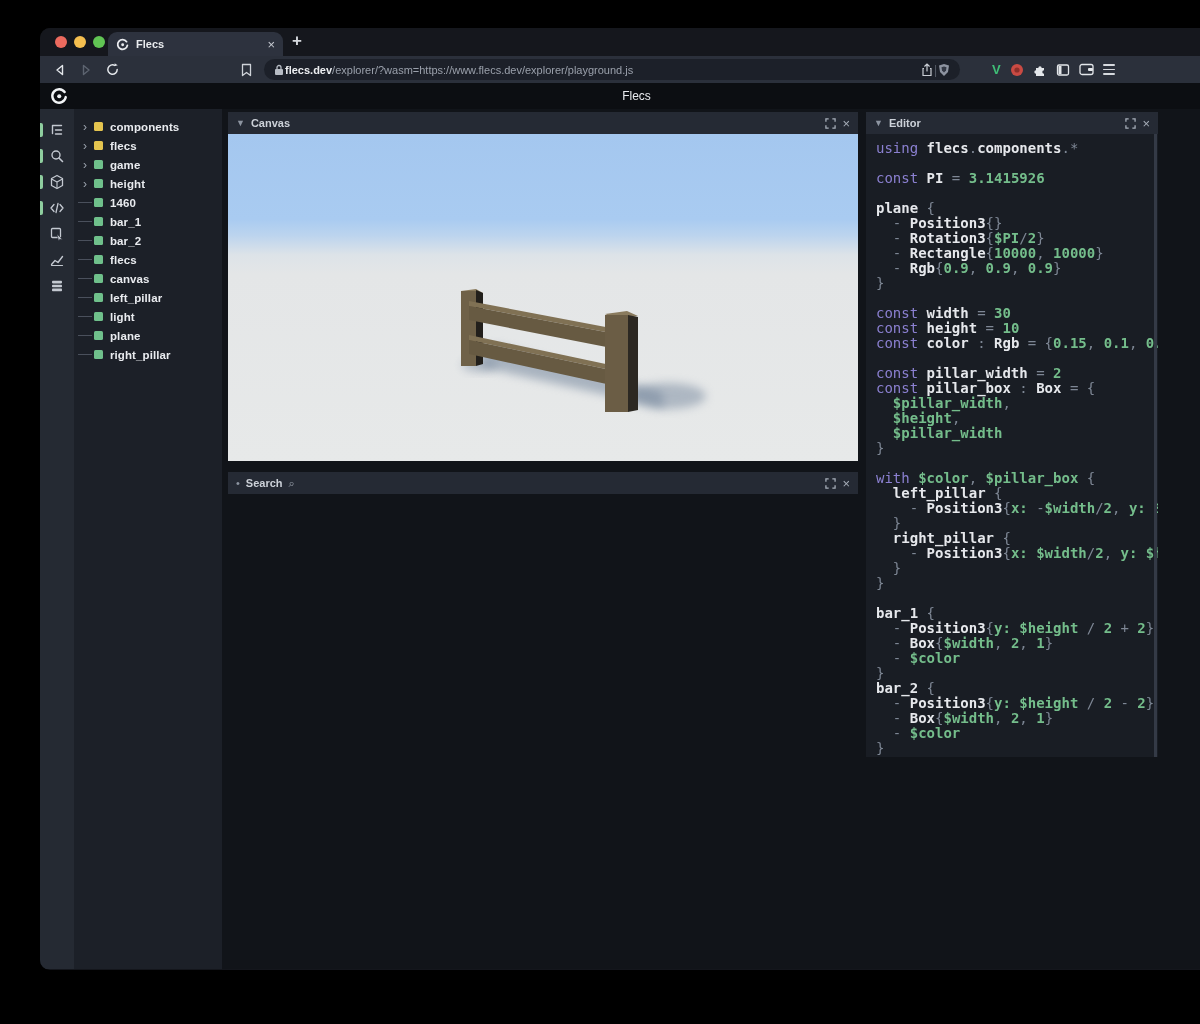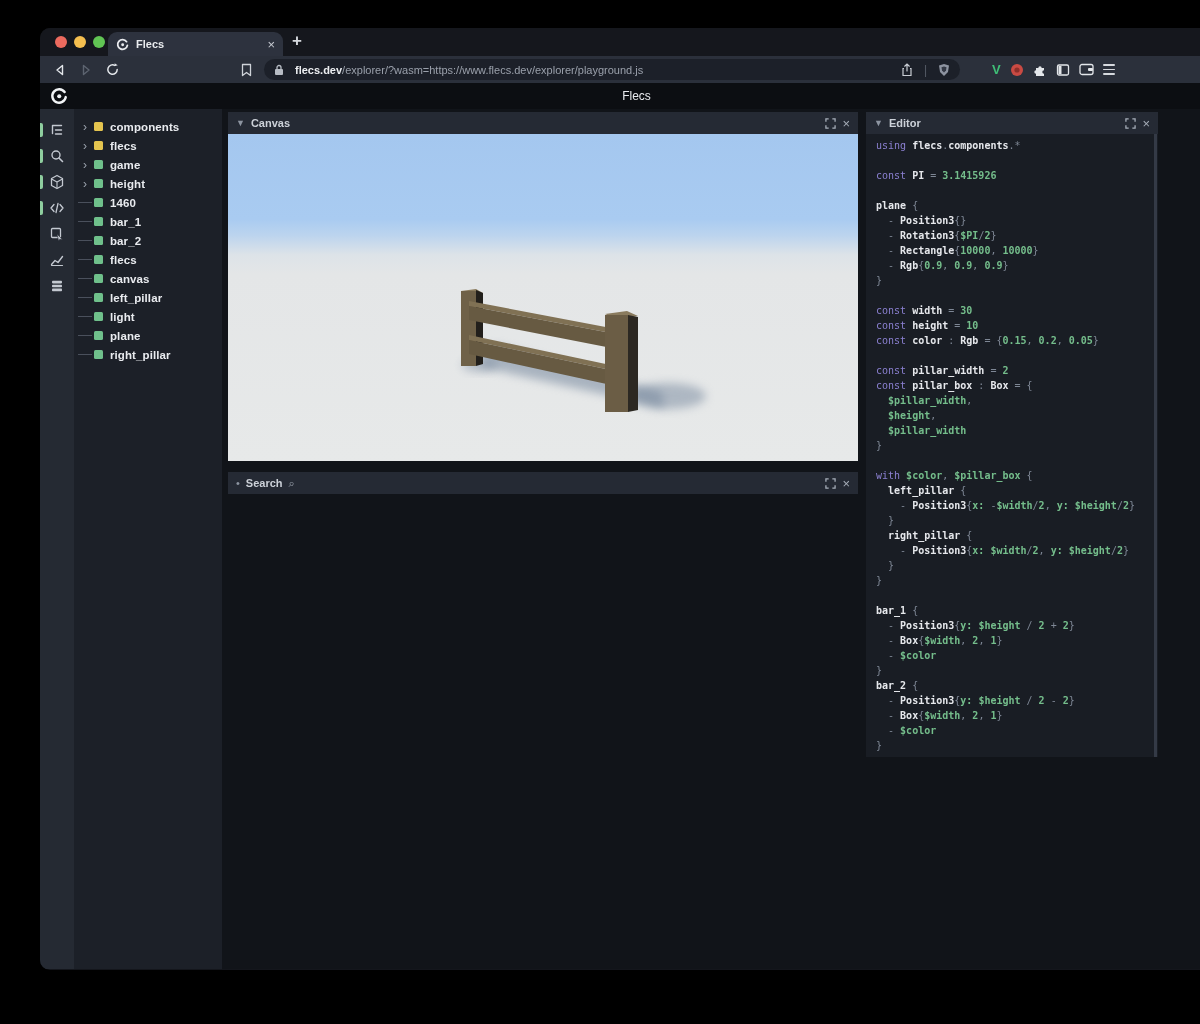--- a/index.html
+++ b/index.html
@@ -17,21 +17,21 @@
   .tab { position:absolute; left:68px; top:4px; width:175px; height:24px;
          background:#2d323e; border-radius:9px 9px 0 0; display:flex; align-items:center;
          padding:0 8px; gap:7px; }
   .tab-title { color:#e9ebee; font-size:11px; font-weight:bold; flex:1; }
   .tab-close { color:#c7cbd2; font-size:13px; line-height:1; cursor:default; }
   .newtab { position:absolute; left:252px; top:3px; color:#d6d9de; font-size:17px; font-weight:bold; }
 
   .navbar { height:27px; background:#2b303b; display:flex; align-items:center; padding:0 10px; gap:6px; }
   .nav-ic { width:20px; height:20px; display:flex; align-items:center; justify-content:center; }
   .urlbar { flex:0 0 696px; margin-left:96px; height:21px; background:#1c2029; border-radius:11px;
-            display:flex; align-items:center; padding:1px 10px; gap:11px; }
+            display:flex; align-items:center; padding:1px 10px; gap:1px; }
   .url-text { font-size:11px; white-space:nowrap; overflow:hidden; flex:1; }
   .url-domain { color:#eceef1; font-weight:bold; }
   .url-path { color:#9aa0ab; }
   .url-div { color:#555b66; font-size:12px; }
   .ext-icons { display:flex; align-items:center; gap:9px; margin-left:26px; }
   .vlabel { color:#3fbf77; font-weight:bold; font-size:13px; }
   .hamburger { display:flex; flex-direction:column; gap:2.5px; }
   .hamburger span { display:block; width:12px; height:1.8px; background:#d6d9de; border-radius:1px; }
 
   
@@ -63,21 +63,21 @@
   .ph-spacer { flex:1; }
   .ph-x { color:#a7aeb9; font-size:13px; line-height:1; }
   .mag { color:#9aa1ac; font-size:11px; }
 
   #canvas-panel { left:6px; top:3px; width:630px; }
   .canvas-body { width:630px; height:327px; }
   #search-panel { left:6px; top:363px; width:630px; }
   #editor-panel { left:644px; top:3px; width:292px; }
   .editor-body { position:relative; width:292px; height:623px; background:#191d24; overflow:hidden; }
   .editor-scrollbar { position:absolute; right:1px; top:0; width:3px; height:100%; background:#343a46; }
-  .code { padding:6px 0 0 10px; font-family:"DejaVu Sans Mono", monospace; font-size:10px; }
+  .code { padding:6px 0 0 10px; font-family:"DejaVu Sans Mono", monospace; font-size:14px; }
   .code-line { height:15px; white-space:pre; }
   .tok-k { color:#8b80d1; }
   .tok-i { color:#e6e8ec; font-weight:bold; }
   .tok-n { color:#74bd8b; font-weight:bold; }
   .tok-p { color:#7e8795; }
 
   svg.ic { display:block; }
 </style>
 </head>
 <body>
@@ -379,21 +379,21 @@
               <div class="code-line">&nbsp;</div>
               <div class="code-line"><span class="tok-i">plane</span><span class="tok-p"> {</span></div>
               <div class="code-line"><span class="tok-p">  - </span><span class="tok-i">Position3</span><span class="tok-p">{}</span></div>
               <div class="code-line"><span class="tok-p">  - </span><span class="tok-i">Rotation3</span><span class="tok-p">{</span><span class="tok-n">$PI</span><span class="tok-p">/</span><span class="tok-n">2</span><span class="tok-p">}</span></div>
               <div class="code-line"><span class="tok-p">  - </span><span class="tok-i">Rectangle</span><span class="tok-p">{</span><span class="tok-n">10000</span><span class="tok-p">, </span><span class="tok-n">10000</span><span class="tok-p">}</span></div>
               <div class="code-line"><span class="tok-p">  - </span><span class="tok-i">Rgb</span><span class="tok-p">{</span><span class="tok-n">0.9</span><span class="tok-p">, </span><span class="tok-n">0.9</span><span class="tok-p">, </span><span class="tok-n">0.9</span><span class="tok-p">}</span></div>
               <div class="code-line"><span class="tok-p">}</span></div>
               <div class="code-line">&nbsp;</div>
               <div class="code-line"><span class="tok-k">const </span><span class="tok-i">width</span><span class="tok-p"> = </span><span class="tok-n">30</span></div>
               <div class="code-line"><span class="tok-k">const </span><span class="tok-i">height</span><span class="tok-p"> = </span><span class="tok-n">10</span></div>
-              <div class="code-line"><span class="tok-k">const </span><span class="tok-i">color</span><span class="tok-p"> : </span><span class="tok-i">Rgb</span><span class="tok-p"> = {</span><span class="tok-n">0.15</span><span class="tok-p">, </span><span class="tok-n">0.2</span><span class="tok-p">, </span><span class="tok-n">0.05</span><span class="tok-p">}</span></div>
+              <div class="code-line"><span class="tok-k">const </span><span class="tok-i">color</span><span class="tok-p"> : </span><span class="tok-i">Rgb</span><span class="tok-p"> = {</span><span class="tok-n">0.15</span><span class="tok-p">, </span><span class="tok-n">0.1</span><span class="tok-p">, </span><span class="tok-n">0.05</span><span class="tok-p">}</span></div>
               <div class="code-line">&nbsp;</div>
               <div class="code-line"><span class="tok-k">const </span><span class="tok-i">pillar_width</span><span class="tok-p"> = </span><span class="tok-n">2</span></div>
               <div class="code-line"><span class="tok-k">const </span><span class="tok-i">pillar_box</span><span class="tok-p"> : </span><span class="tok-i">Box</span><span class="tok-p"> = {</span></div>
               <div class="code-line"><span class="tok-p">  </span><span class="tok-n">$pillar_width</span><span class="tok-p">,</span></div>
               <div class="code-line"><span class="tok-p">  </span><span class="tok-n">$height</span><span class="tok-p">,</span></div>
               <div class="code-line"><span class="tok-p">  </span><span class="tok-n">$pillar_width</span></div>
               <div class="code-line"><span class="tok-p">}</span></div>
               <div class="code-line">&nbsp;</div>
               <div class="code-line"><span class="tok-k">with </span><span class="tok-n">$color</span><span class="tok-p">, </span><span class="tok-n">$pillar_box</span><span class="tok-p"> {</span></div>
               <div class="code-line"><span class="tok-p">  </span><span class="tok-i">left_pillar</span><span class="tok-p"> {</span></div>

